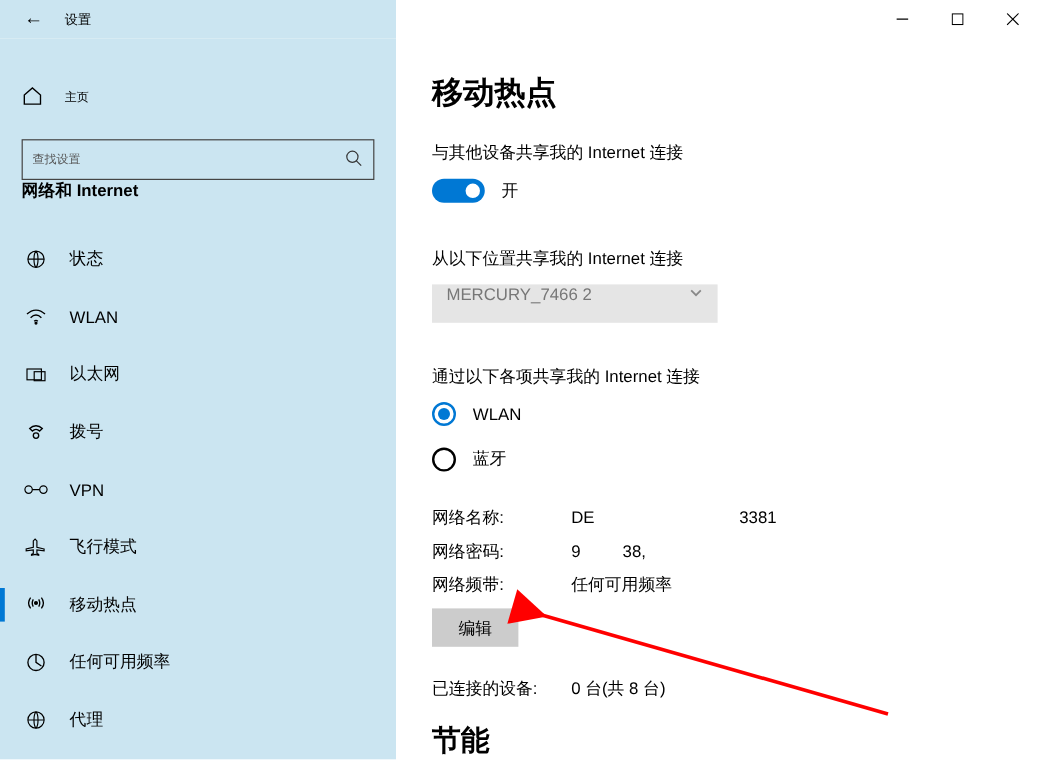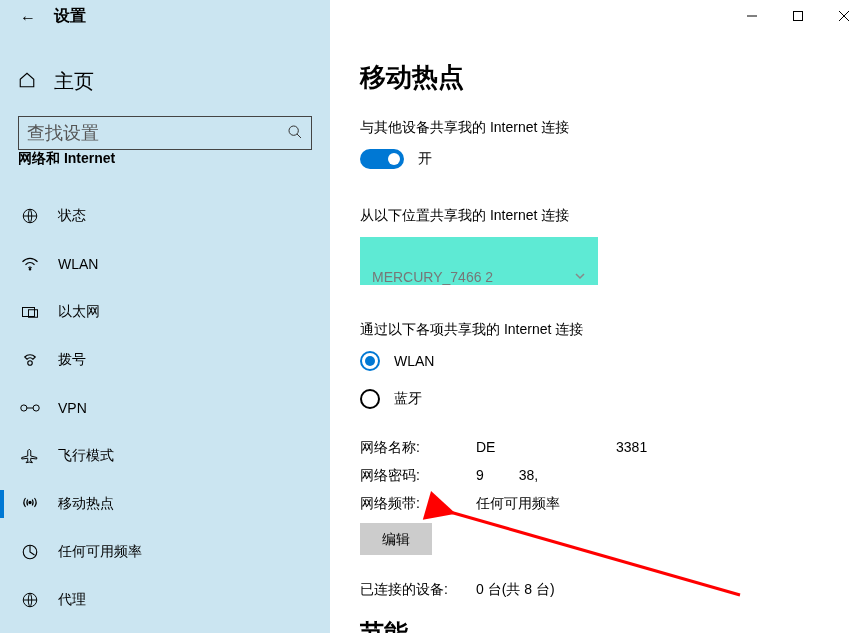--- a/index.html
+++ b/index.html
@@ -2,49 +2,49 @@
 <html><head>
 <meta charset="utf-8">
 <style>
   * { box-sizing: border-box; margin: 0; padding: 0; }
   html, body { width: 867px; height: 633px; font-family: "Segoe UI", "Microsoft YaHei", sans-serif; font-size: 14px; color: #000; background: #fff; overflow: hidden; }
 
   .window { width: 100%; height: 100%; display: flex; flex-direction: column; position: relative; }
 
   .titlebar { height: 32px; display: flex; align-items: center; position: relative; }
   .titlebar .left { display: flex; align-items: center; gap: 18px; padding-left: 20px; width: 330px; background: #cbe5f1; height: 100%; }
-  .titlebar .title { font-size: 16px; font-weight: bold; }
+  .titlebar .title { font-size: 11px; }
   .titlebar .right { position: absolute; right: 0; top: 0; height: 32px; display: flex; }
   .win-btn { width: 46px; height: 32px; display: flex; align-items: center; justify-content: center; cursor: default; }
   .win-btn svg { width: 10px; height: 10px; }
 
   .body { flex: 1; display: flex; min-height: 0; }
 
   .sidebar { width: 330px; background: #cbe5f1; padding: 0 18px; display: flex; flex-direction: column; }
   .home-row { display: flex; align-items: center; gap: 18px; height: 46px; margin-top: 26px; }
-  .home-label { font-size: 20px; }
+  .home-label { font-size: 10px; }
   .search-wrap { margin-top: 12px; border: 1px solid #444; height: 34px; display: flex; align-items: center; padding: 0 8px; }
-  .search-wrap input { flex: 1; border: none; outline: none; background: transparent; font-size: 18px; font-family: inherit; color: #333; }
+  .search-wrap input { flex: 1; border: none; outline: none; background: transparent; font-size: 10px; font-family: inherit; color: #333; }
   .search-wrap input::placeholder { color: #555; }
   .section-title { font-weight: 600; margin-bottom: 24px; font-size: 14px; }
   .nav { display: flex; flex-direction: column; }
   .nav-item { display: flex; align-items: center; height: 48px; gap: 18px; padding-left: 2px; cursor: default; position: relative; }
   .nav-item .icon-slot { width: 20px; display: flex; justify-content: center; }
   .nav-item.active { background: rgba(255,255,255,0); }
   .nav-item.active::before { content: ""; position: absolute; left: -18px; top: 10px; bottom: 10px; width: 4px; background: #0078d4; }
 
   .content { flex: 1; padding: 28px 30px 0 30px; overflow: hidden; }
   .h1 { font-size: 26px; font-weight: 600; margin-bottom: 24px; }
   .label-line { font-size: 14px; margin-bottom: 12px; }
 
   .toggle-row { display: flex; align-items: center; gap: 14px; margin-bottom: 38px; }
   .toggle { width: 44px; height: 20px; border-radius: 10px; background: #0078d4; position: relative; }
   .toggle .knob { width: 12px; height: 12px; background: #fff; border-radius: 50%; position: absolute; top: 4px; right: 4px; }
 
-  .select-box { width: 238px; height: 48px; background: #5eead4; color: #777; display: flex; align-items: flex-end; padding: 0 12px; position: relative; margin-bottom: 36px; }
+  .select-box { width: 238px; height: 32px; background: #e5e5e5; color: #777; display: flex; align-items: flex-start; padding: 0 12px; position: relative; margin-bottom: 36px; }
   .select-box .chev { position: absolute; right: 12px; }
 
   .radio-group { margin-bottom: 30px; }
   .radio-row { display: flex; align-items: center; gap: 14px; margin-bottom: 18px; }
   .radio { width: 20px; height: 20px; border: 2px solid #000; border-radius: 50%; position: relative; }
   .radio.sel { border-color: #0078d4; }
   .radio.sel::after { content: ""; position: absolute; width: 10px; height: 10px; background: #0078d4; border-radius: 50%; top: 3px; left: 3px; }
 
   .info-row { display: flex; font-size: 14px; margin-bottom: 10px; }
   .info-row .k { width: 116px; }

